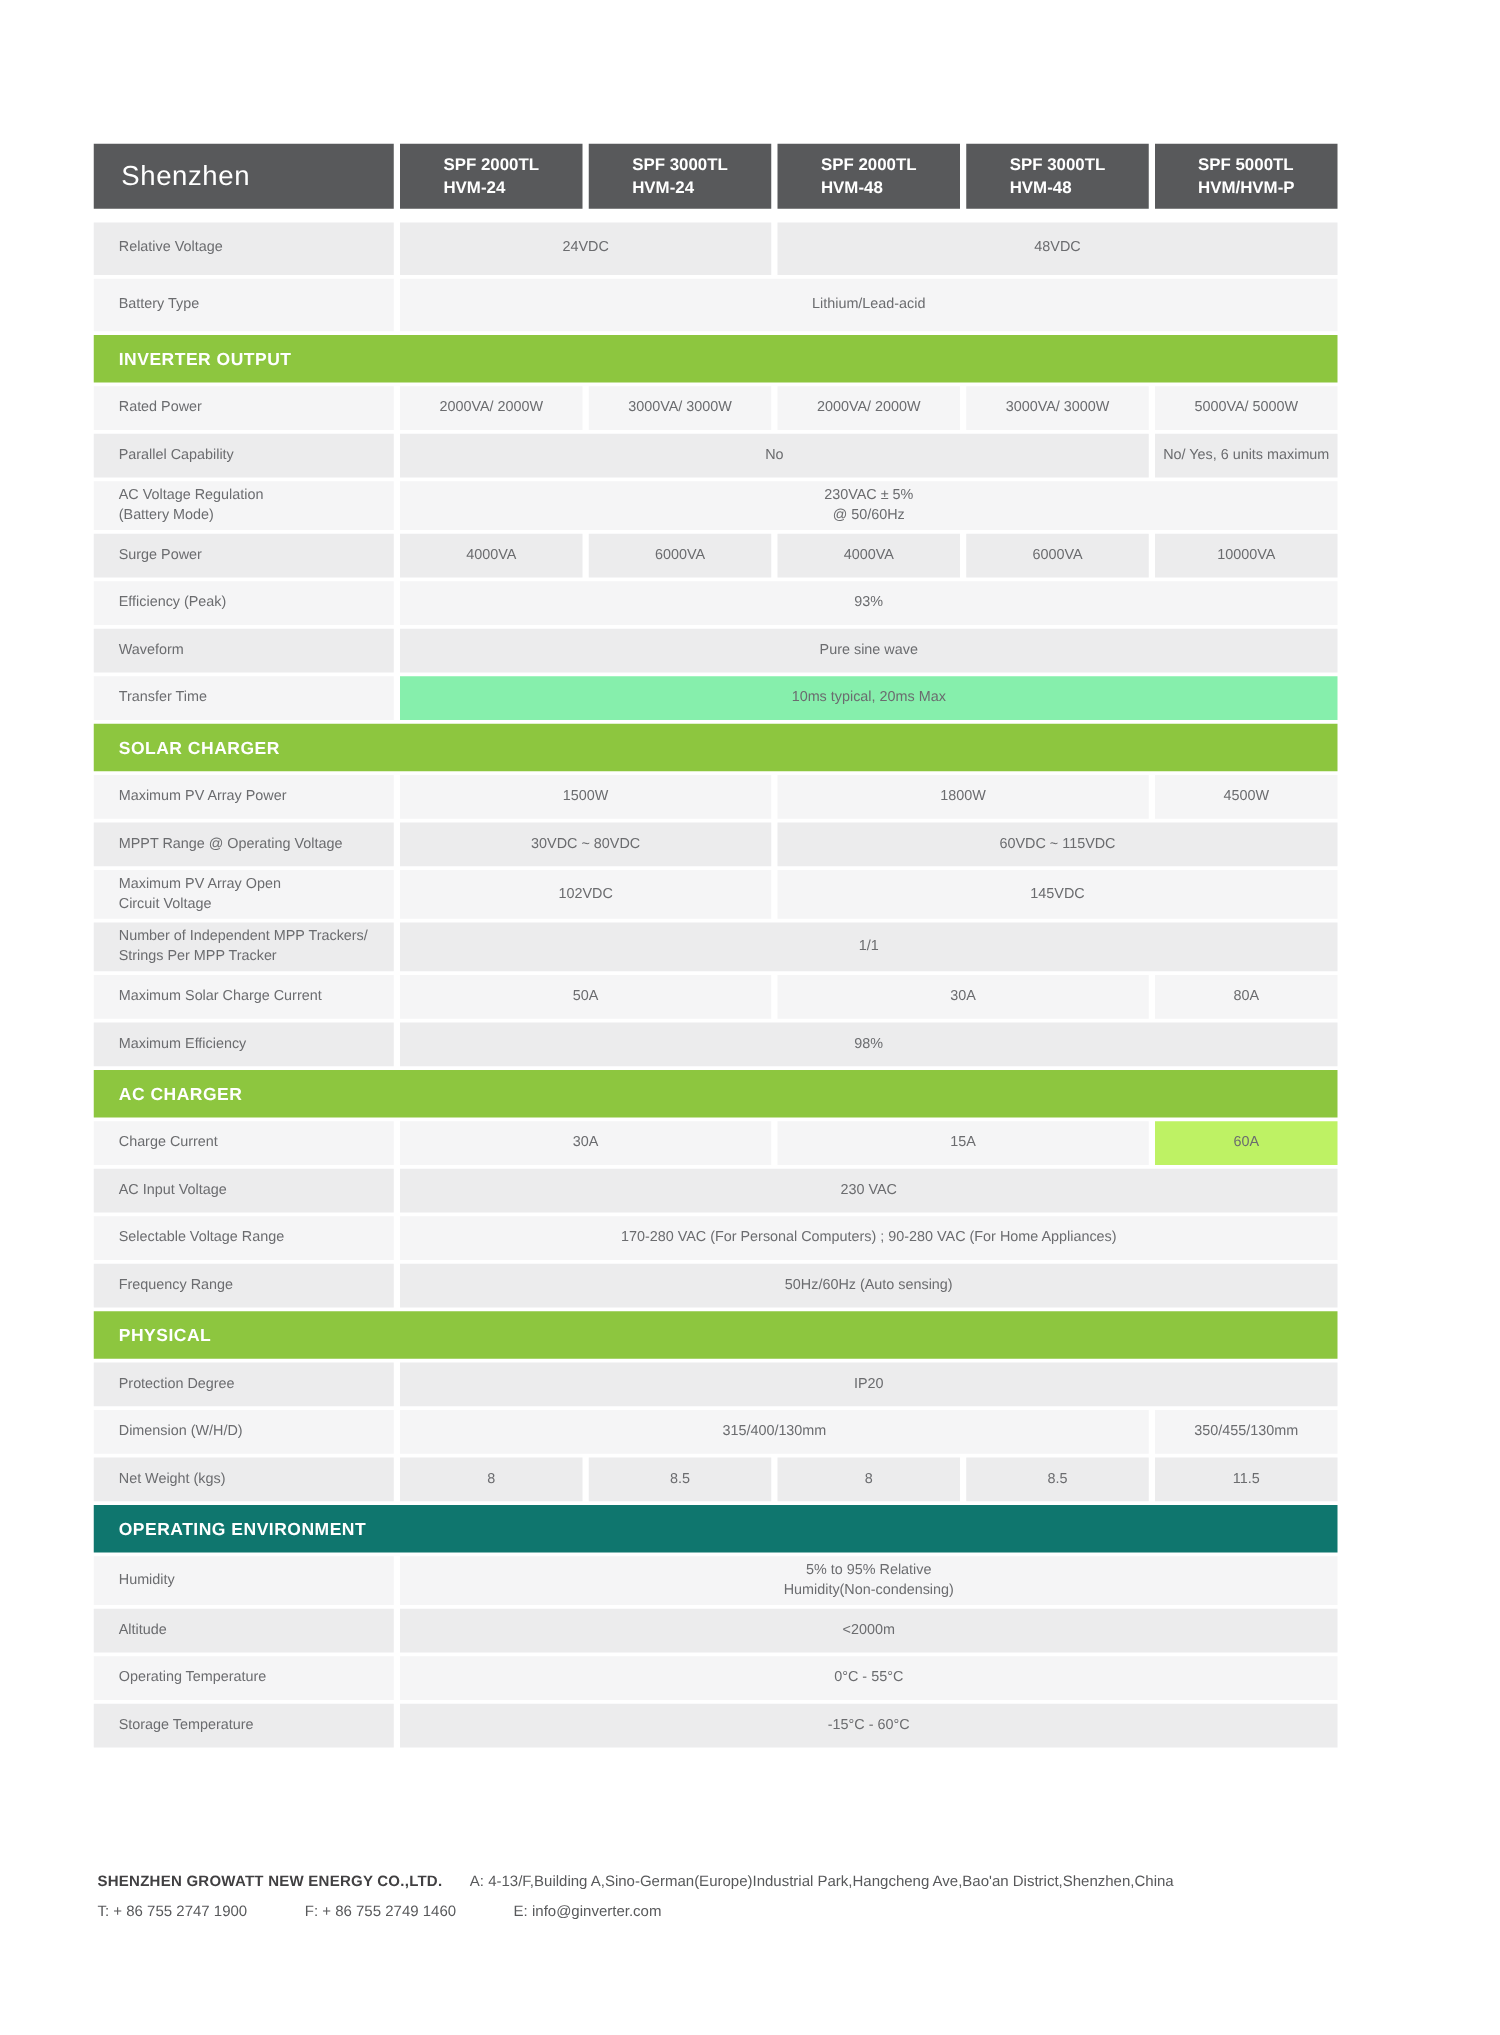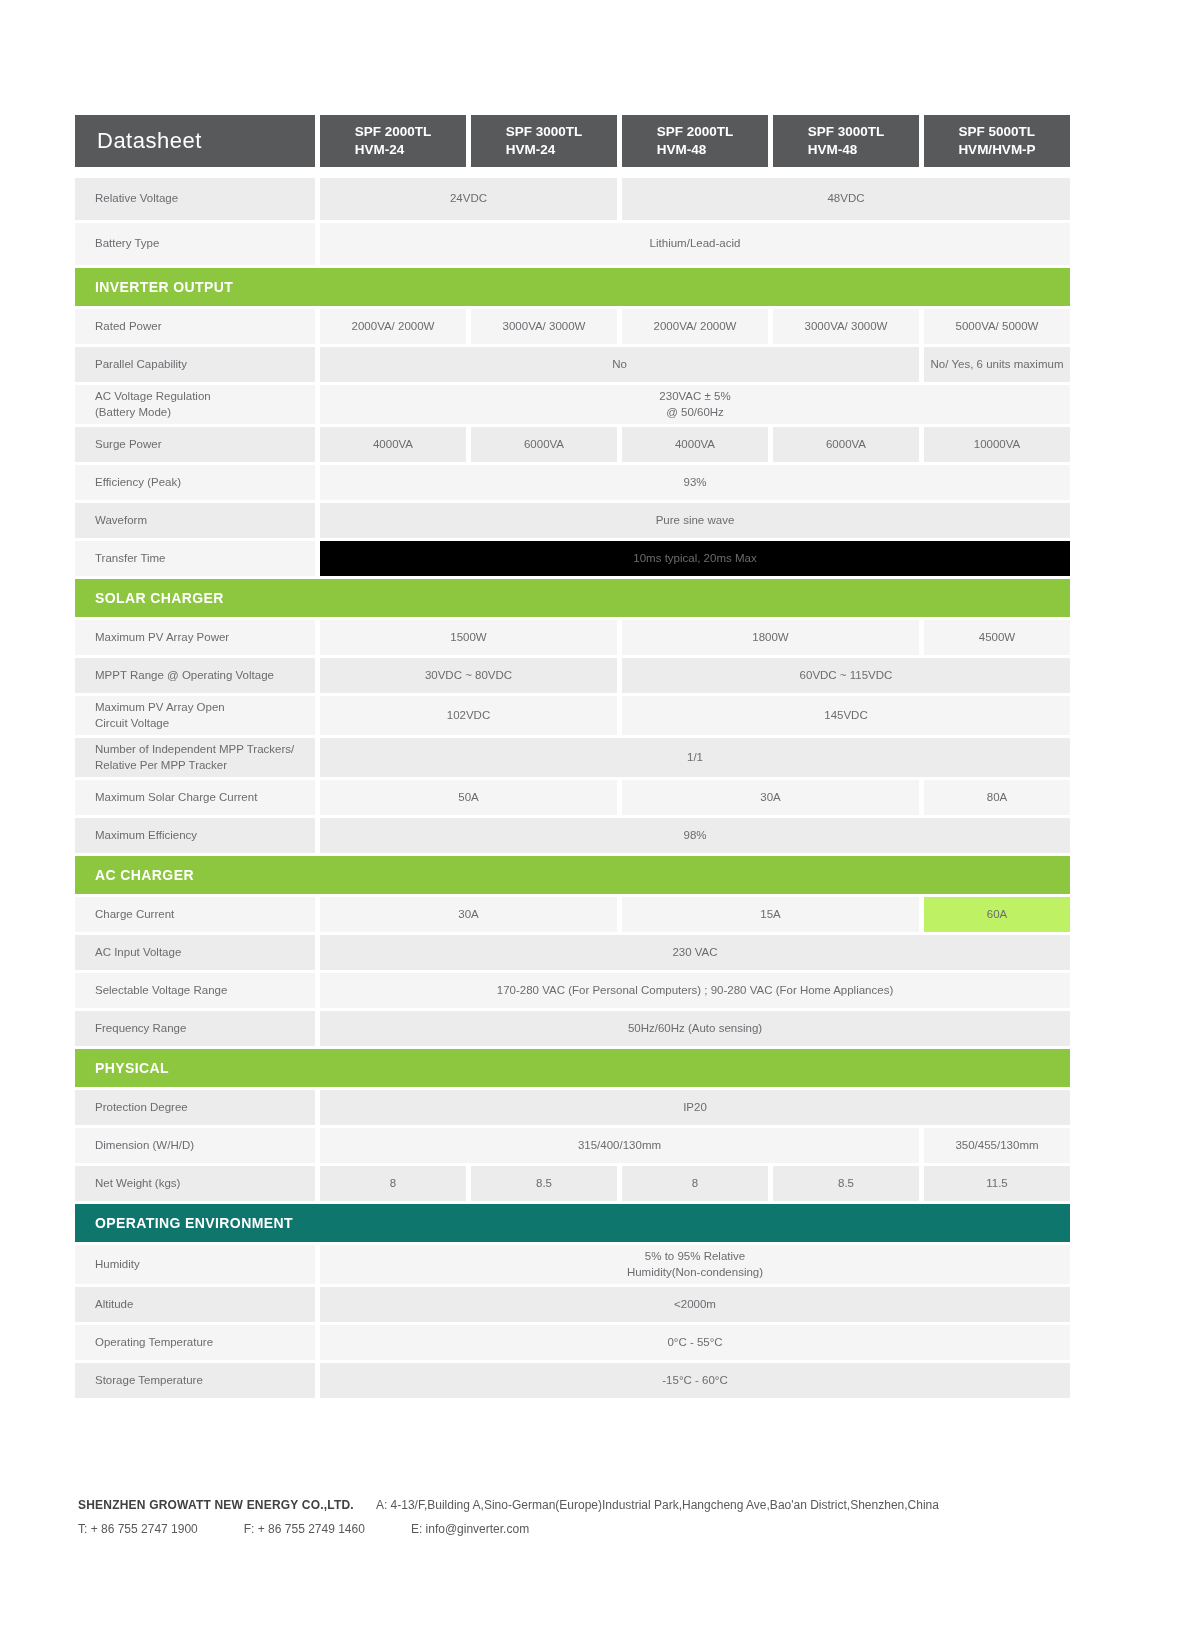--- a/index.html
+++ b/index.html
@@ -32,21 +32,21 @@
   .footer .line1{display:flex;align-items:baseline;gap:22px;margin-bottom:10px;}
   .company{font-weight:bold;color:#414042;letter-spacing:.2px;}
   .footer .line2{display:flex;align-items:baseline;gap:46px;}
 </style>
 </head>
 <body>
 
 <div class="page">
   <div class="sheet">
     <div class="hdr">
-      <div class="hdr-cell hdr-title" style="background: rgb(88, 89, 91);">Datasheet</div>
+      <div class="hdr-cell hdr-title" style="background: rgb(88, 89, 91);">Shenzhen</div>
 
     <div class="hdr-cell hdr-model" style="background: rgb(88, 89, 91);">
           <div class="inner" style="white-space: pre-line;">SPF 2000TL
 HVM-24</div>
         </div>
         <div class="hdr-cell hdr-model" style="background: rgb(88, 89, 91);">
           <div class="inner" style="white-space: pre-line;">SPF 3000TL
 HVM-24</div>
         </div>
         <div class="hdr-cell hdr-model" style="background: rgb(88, 89, 91);">
@@ -103,21 +103,21 @@
         <div class="row sec-inverter-output">
           <div class="cell label-cell shade-b" style="background: rgb(245, 245, 246);">Efficiency (Peak)</div>
           <div class="cell shade-b" style="grid-column: span 5; background: rgb(245, 245, 246);">93%</div>
         </div>
         <div class="row sec-inverter-output">
           <div class="cell label-cell shade-a" style="background: rgb(236, 236, 237);">Waveform</div>
           <div class="cell shade-a" style="grid-column: span 5; background: rgb(236, 236, 237);">Pure sine wave</div>
         </div>
         <div class="row sec-inverter-output">
           <div class="cell label-cell shade-b" style="background: rgb(245, 245, 246);">Transfer Time</div>
-          <div class="cell shade-b" style="grid-column: span 5; background: #000000; text-align: right;">10ms typical, 20ms Max</div>
+          <div class="cell shade-b" style="grid-column: span 5; background: #86efac; text-align: right;">10ms typical, 20ms Max</div>
         </div>
         <div class="secbar" style="background: rgb(141, 198, 63);">SOLAR CHARGER</div>
         <div class="row sec-solar-charger">
           <div class="cell label-cell shade-b" style="background: rgb(245, 245, 246);">Maximum PV Array Power</div>
           <div class="cell shade-b" style="grid-column: span 2; background: rgb(245, 245, 246);">1500W</div>
           <div class="cell shade-b" style="grid-column: span 2; background: rgb(245, 245, 246);">1800W</div>
           <div class="cell shade-b" style="background: rgb(245, 245, 246);">4500W</div>
         </div>
         <div class="row sec-solar-charger">
           <div class="cell label-cell shade-a" style="background: rgb(236, 236, 237);">MPPT Range @ Operating Voltage</div>
@@ -125,21 +125,21 @@
           <div class="cell shade-a" style="grid-column: span 3; background: rgb(236, 236, 237);">60VDC ~ 115VDC</div>
         </div>
         <div class="row sec-solar-charger">
           <div class="cell label-cell shade-b" style="background: rgb(245, 245, 246);">Maximum PV Array Open
 Circuit Voltage</div>
           <div class="cell shade-b" style="grid-column: span 2; background: rgb(245, 245, 246);">102VDC</div>
           <div class="cell shade-b" style="grid-column: span 3; background: rgb(245, 245, 246);">145VDC</div>
         </div>
         <div class="row sec-solar-charger">
           <div class="cell label-cell shade-a" style="background: rgb(236, 236, 237);">Number of Independent MPP Trackers/
-Relative Per MPP Tracker</div>
+Strings Per MPP Tracker</div>
           <div class="cell shade-a" style="grid-column: span 5; background: rgb(236, 236, 237);">1/1</div>
         </div>
         <div class="row sec-solar-charger">
           <div class="cell label-cell shade-b" style="background: rgb(245, 245, 246);">Maximum Solar Charge Current</div>
           <div class="cell shade-b" style="grid-column: span 2; background: rgb(245, 245, 246);">50A</div>
           <div class="cell shade-b" style="grid-column: span 2; background: rgb(245, 245, 246);">30A</div>
           <div class="cell shade-b" style="background: rgb(245, 245, 246);">80A</div>
         </div>
         <div class="row sec-solar-charger">
           <div class="cell label-cell shade-a" style="background: rgb(236, 236, 237);">Maximum Efficiency</div>

